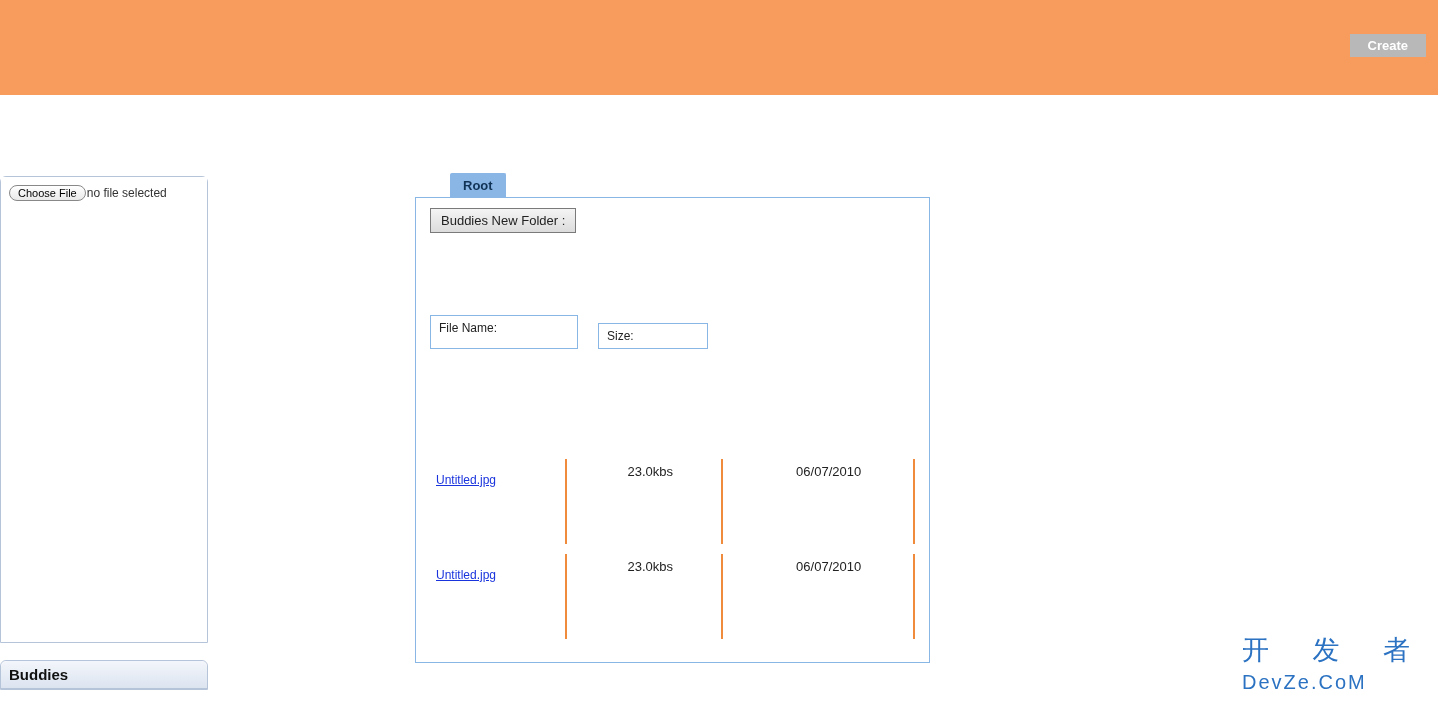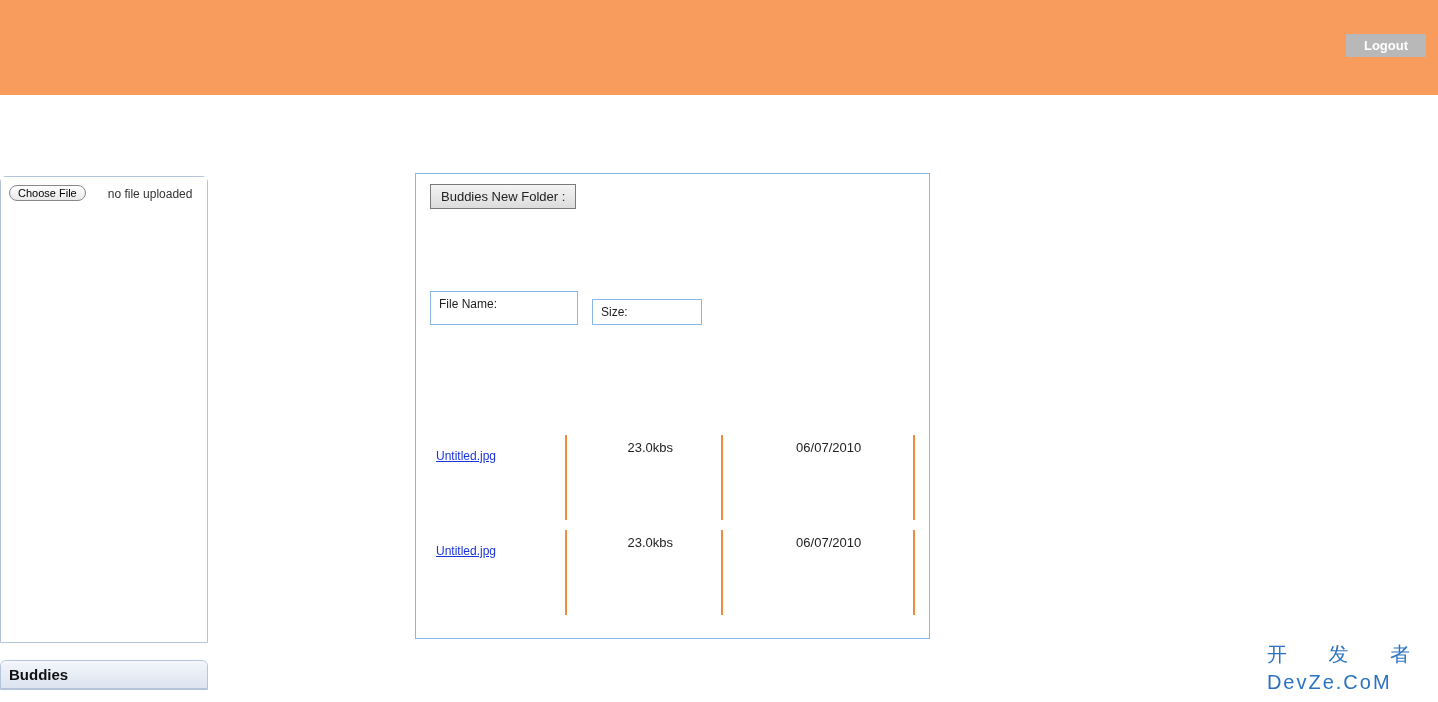--- a/index.html
+++ b/index.html
@@ -60,22 +60,22 @@
     }
 
     .panel-body {
       background: #ffffff;
       padding: 8px;
       height: 465px;
     }
 
     .file-chooser {
       display: flex;
-      align-items: flex-end;
-      gap: 22px;
+      align-items: center;
+      gap: 1px;
     }
 
     .choose-file-btn {
       background: linear-gradient(to bottom, #ffffff, #e9e9e9);
       border: 1px solid #888;
       border-radius: 10px;
       padding: 1px 8px;
       font-size: 11px;
       font-family: inherit;
       cursor: pointer;
@@ -144,21 +144,21 @@
       padding: 4px 10px;
       font-size: 13px;
       font-family: inherit;
       cursor: pointer;
       color: #222;
     }
 
     .column-headers {
       margin-top: 82px;
       display: flex;
-      gap: 14px;
+      gap: 20px;
     }
 
     .col-header {
       border: 1px solid #8ab6e6;
       padding: 5px 8px;
       font-size: 12px;
       color: #222;
     }
 
     .col1 { width: 148px; }
@@ -211,57 +211,60 @@
       right: 10px;
       bottom: 10px;
       text-align: left;
       color: #2b72c2;
       font-family: "Lucida Grande", sans-serif;
       line-height: 1;
       pointer-events: none;
     }
 
     .wm-top {
-      font-size: 20px;
+      font-size: 27px;
       letter-spacing: 18px;
       margin-bottom: 2px;
       font-weight: 300;
     }
 
     .wm-bottom {
       font-size: 20px;
       letter-spacing: 2px;
       margin-top: 8px;
     }
   </style>
 </head>
 <body>
 
 <div class="top-banner">
-  <button class="logout-btn">Logout</button>
+  <button class="logout-btn">Create</button>
 </div>
 
 <div class="sidebar">
   <div class="panel">
     <div class="panel-body">
       <div class="file-chooser">
         <button class="choose-file-btn">Choose File</button>
-        <span class="file-status">no file uploaded</span>
+        <span class="file-status">no file selected</span>
       </div>
     </div>
   </div>
 </div>
 
 <div class="lower-panels">
   <div class="panel3">
     <div class="panel-header">Buddies</div>
   </div>
 </div>
 
 <div class="main-area">
+  <div class="tab-row">
+    <div class="tab">Root</div>
+  </div>
   <div class="content-box">
     <button class="create-folder-btn">Buddies New Folder :</button>
 
     <div class="column-headers">
       <div class="col-header col1">File Name:</div>
       <div class="col-header col2">Size:</div>
     </div>
 
     <div class="file-list">
       <div class="file-row">

